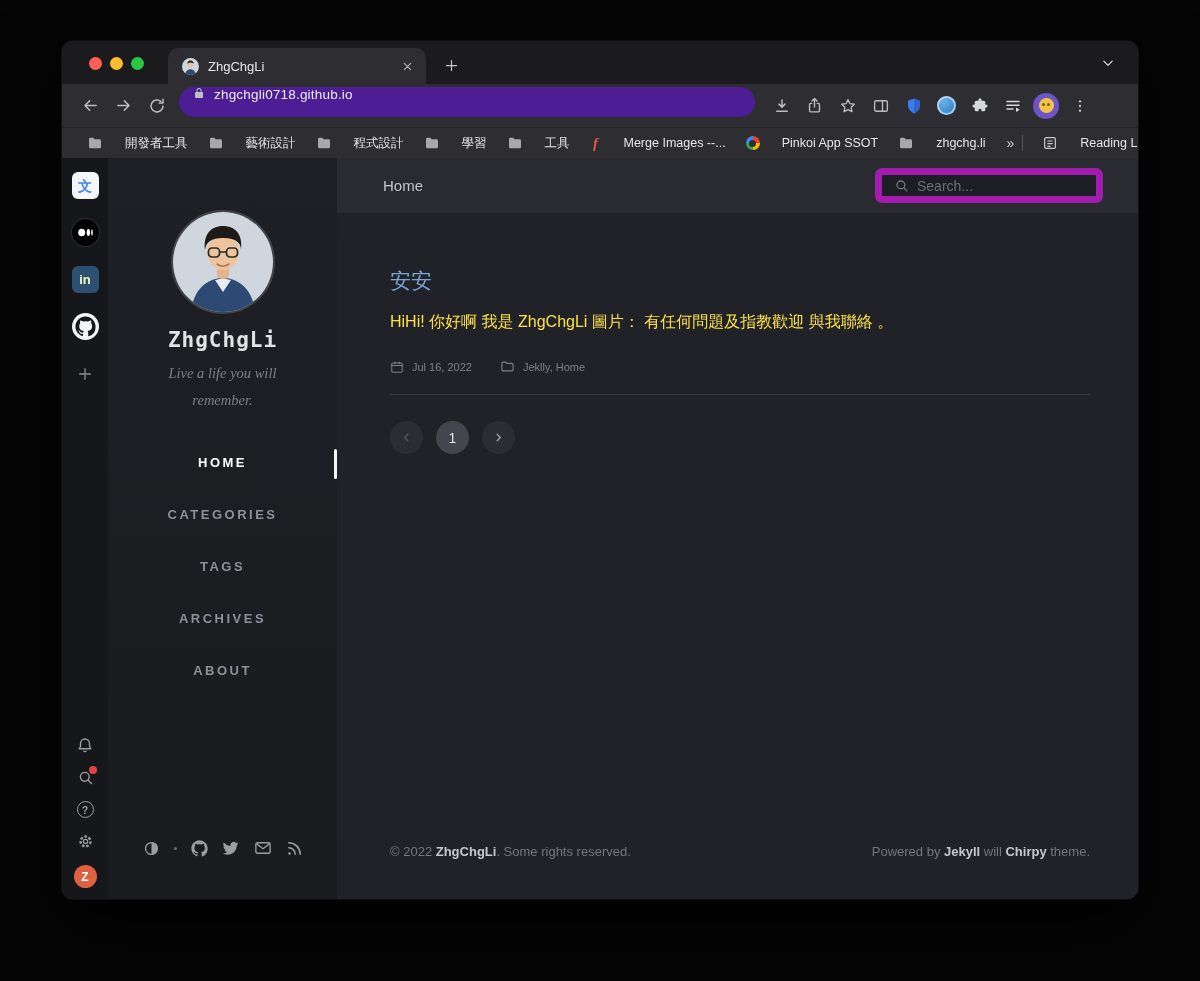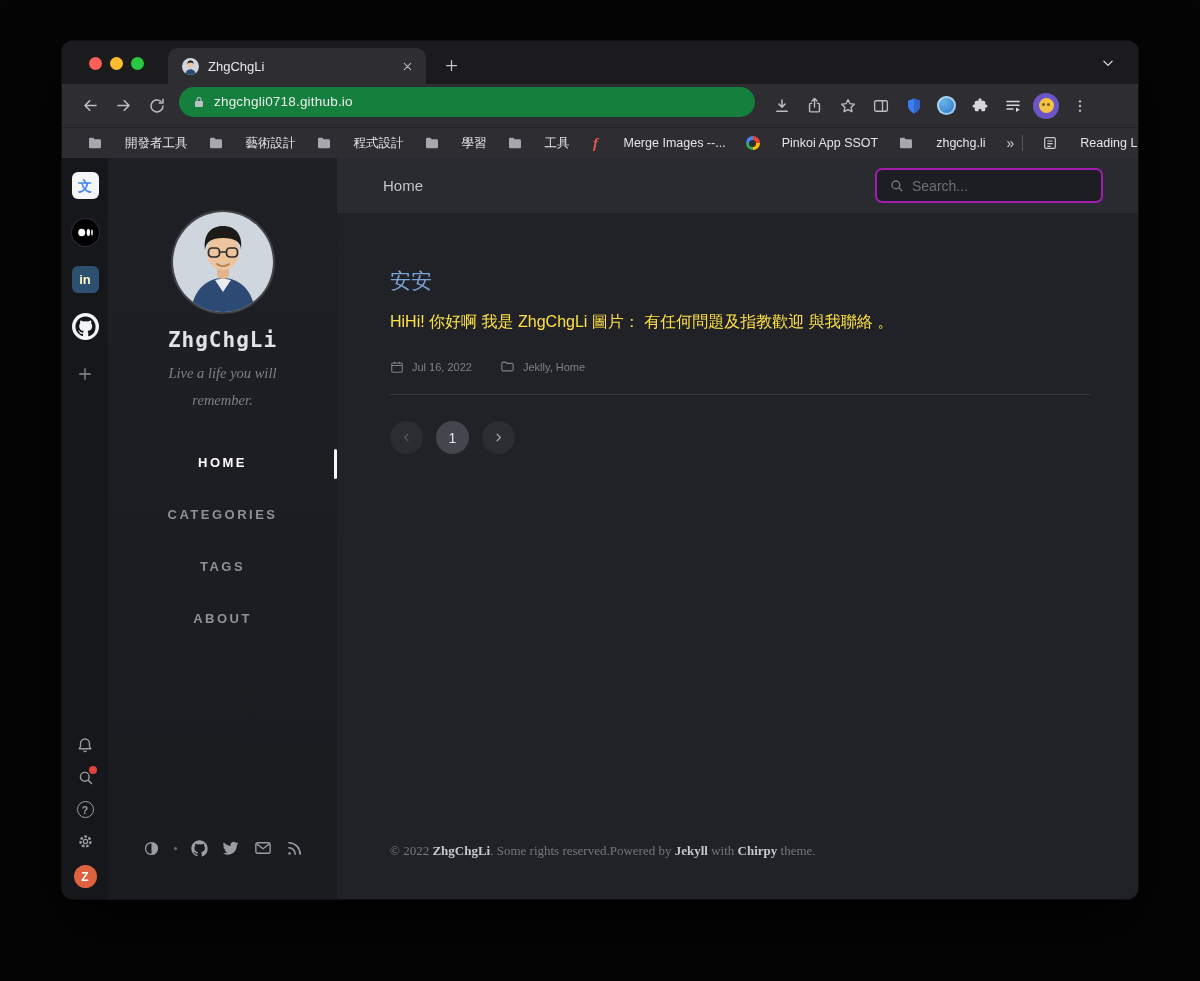--- a/index.html
+++ b/index.html
@@ -20,22 +20,22 @@
   .favicon { width:17px; height:17px; border-radius:50%; overflow:hidden; flex:0 0 auto; }
   .favicon svg{ width:100%; height:100%; display:block; }
   .tab-title { color:#e7e7ea; font-size:13px; flex:1; white-space:nowrap; overflow:hidden; }
   .tab-close { width:18px; height:18px; color:#b4b5ba; border-radius:4px; }
   .newtab { width:34px; height:34px; color:#c6c7cb; margin:0 0 2px 8px; }
   .tabsearch { margin-left:auto; width:36px; height:36px; color:#cfd0d4; align-self:center; margin-right:12px; }
 
   
   .toolbar { height:43px; background:#2e2e32; display:flex; align-items:center; padding:0 10px 0 12px; }
   .tool { width:33px; height:33px; color:#bcbdc1; border-radius:50%; flex:0 0 auto; }
-  .addressbar { height:30px; flex:0 0 576px; background:#15803d; border-radius:16px; display:flex;
-    align-items:center; gap:9px; padding:0 14px; margin:0 10px 8px 6px; color:#bfc0c4; }
+  .addressbar { height:30px; flex:0 0 576px; background:#4c1d95; border-radius:16px; display:flex;
+    align-items:flex-start; gap:9px; padding:0 14px; margin:0 10px 8px 6px; color:#bfc0c4; }
   .url { color:#ececed; font-size:13.5px; letter-spacing:.2px; }
   .ext-circle { width:19px; height:19px; border-radius:50%; background:radial-gradient(circle at 35% 32%, #6ab4e8, #1f6fc0); box-shadow:inset 0 0 0 2px rgba(255,255,255,.55); }
   .avatar-btn { width:26px; height:26px; border-radius:50%; background:#6d55c8; display:inline-flex;
     align-items:center; justify-content:center; margin:0 4px; flex:0 0 auto; }
   .avatar-face { width:15px; height:15px; border-radius:50%; background:#f6c445; position:relative; }
   .avatar-face:after { content:""; position:absolute; left:3.5px; top:5px; width:3px; height:3px; border-radius:50%;
     background:#7a5a10; box-shadow:5px 0 0 #7a5a10; }
 
   
   .bookmarks { height:31px; background:#2e2e32; display:flex; align-items:center; padding:0 16px; gap:2px;
@@ -88,39 +88,39 @@
     letter-spacing:2.5px; font-weight:700; color:#8e909a; cursor:default; }
   .nav-item.active { color:#ffffff; }
   .nav-indicator { position:absolute; right:0; top:291px; width:3px; height:30px; background:#f5f5f5; border-radius:2px; }
   .sb-icons { margin-top:auto; padding-bottom:42px; display:flex; align-items:center; gap:14px; color:#9b9da3; }
   .sb-dot { width:3px; height:3px; border-radius:50%; background:#6b6c72; }
 
   
   .main { flex:1; display:flex; flex-direction:column; background:#212227; min-width:0; }
   .topbar { height:55px; flex:0 0 auto; background:#292b30; display:flex; align-items:center; padding:0 35px 0 46px; }
   .crumb { color:#c2c4c9; font-size:15px; }
-  .search { margin-left:auto; width:228px; height:35px; background:#1d1e23; border:2px solid #a21caf;
+  .search { margin-left:auto; width:228px; height:35px; background:#1d1e23; border:7px solid #a21caf;
     border-radius:7px; display:flex; align-items:center; gap:8px; padding:0 12px; color:#75767d; }
   .search input { flex:1; background:transparent; border:none; outline:none; color:#c9cacd; font-size:14px;
     font-family:"Liberation Sans", sans-serif; min-width:0; }
   .search input::placeholder { color:#6e6f76; }
   .content { flex:1; padding:0 48px 0 53px; }
   .post-title { display:inline-block; margin-top:54px; font-size:21px; color:#7aa3d6; font-weight:500;
     text-decoration:none; cursor:pointer; }
   .excerpt { margin-top:14px; font-size:16px; color:#fde047; line-height:26px; }
   .meta { margin-top:24px; display:flex; align-items:center; gap:28px; color:#7e8086; font-size:11px; }
   .meta-item { display:flex; align-items:center; gap:8px; }
   .divider { margin-top:20px; height:0; border:none; border-top:1px solid #37383e; }
   .pagination { margin-top:26px; display:flex; gap:13px; }
   .pg { width:33px; height:33px; border-radius:50%; background:#2c2d33; color:#9fa1a7; display:flex;
     align-items:center; justify-content:center; font-size:14px; }
   .pg.disabled { color:#55565c; }
   .pg.current { background:#44464d; color:#e3e4e7; }
-  .footer { display:flex; justify-content:flex-start; align-items:center; padding:16px 48px 40px 53px;
-    font-size:13px; color:#75777e;font-family:Liberation Serif, serif; }
+  .footer { display:flex; justify-content:space-between; align-items:center; padding:16px 48px 40px 53px;
+    font-size:13px; color:#75777e; }
   .f-strong { color:#c6c8cd; font-weight:700; cursor:pointer; }
 </style>
 </head>
 <body>
 
 <div class="window">
 
   <div class="tabstrip">
     <div class="traffic">
       <span class="light red"></span>
@@ -362,20 +362,21 @@
       </div>
       <div class="site-name">ZhgChgLi</div>
       <div class="tagline">
         <div>Live a life you will</div>
         <div>remember.</div>
       </div>
       <nav class="nav">
         <div class="nav-item active">HOME</div>
         <div class="nav-item">CATEGORIES</div>
         <div class="nav-item">TAGS</div>
+        <div class="nav-item">ARCHIVES</div>
         <div class="nav-item">ABOUT</div>
       </nav>
       <span class="nav-indicator"></span>
       <div class="sb-icons">
         <span class="ico">
           <svg width="17" height="17" viewBox="0 0 24 24">
               <circle cx="12" cy="12" r="8.4" fill="none" stroke="currentColor" stroke-width="1.8"></circle>
               <path d="M12 3.6a8.4 8.4 0 0 1 0 16.8z" fill="currentColor"></path>
             </svg>
         </span>
@@ -449,18 +450,18 @@
           <span class="pg">
             <svg width="13" height="13" viewBox="0 0 24 24" fill="none" stroke="currentColor" stroke-width="2.4" stroke-linecap="round" stroke-linejoin="round">
                 <path d="M9.5 6l6 6-6 6"></path>
               </svg>
           </span>
         </div>
       </div>
 
       <footer class="footer">
         <div class="f-left"><span>© 2022 </span><span class="f-strong">ZhgChgLi</span><span>. Some rights reserved.</span></div>
-        <div class="f-right"><span>Powered by </span><span class="f-strong">Jekyll</span><span> with </span><span class="f-strong">Chirpy</span><span> theme.</span></div>
+        <div class="f-right"><span>Powered by </span><span class="f-strong">Jekyll</span><span> will </span><span class="f-strong">Chirpy</span><span> theme.</span></div>
       </footer>
     </section>
 
   </div>
 </div>
 
 </body></html>

